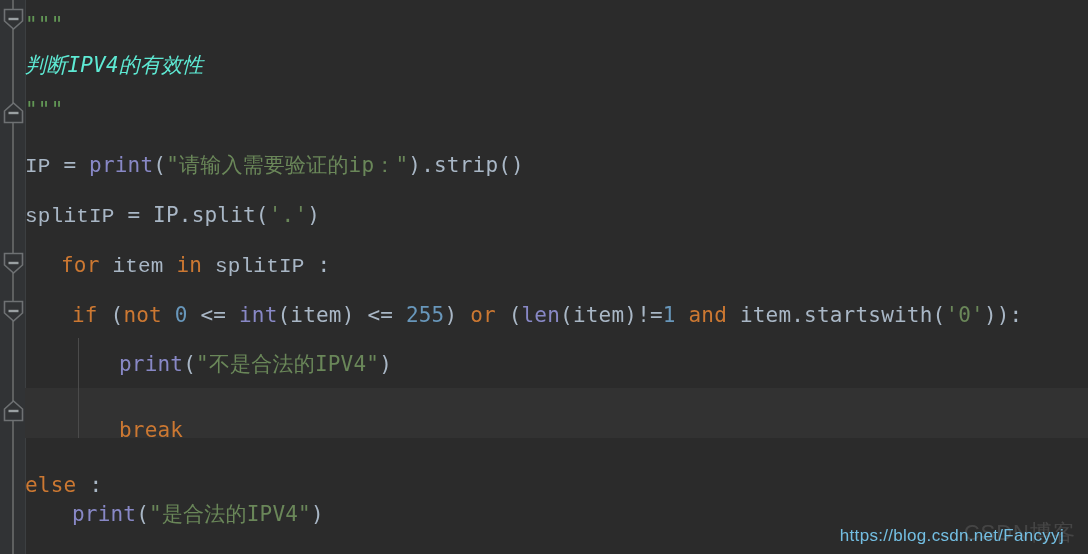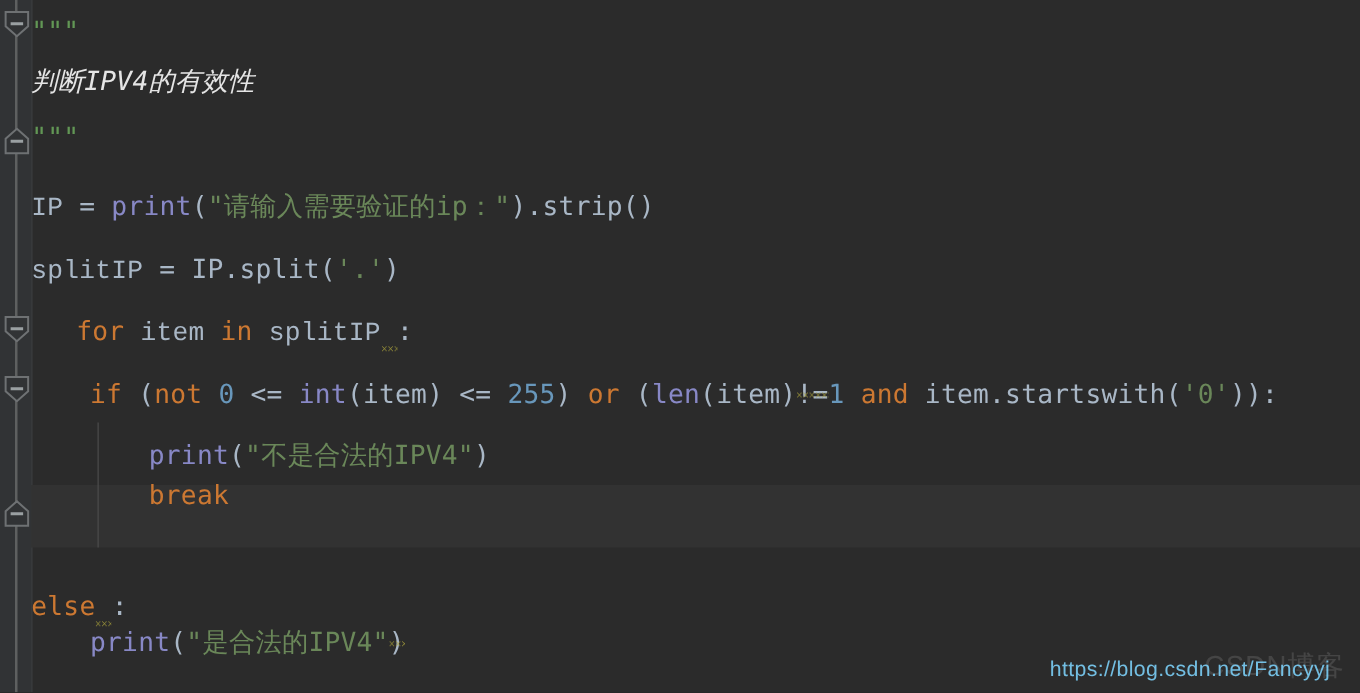--- a/index.html
+++ b/index.html
@@ -77,21 +77,21 @@
   }
 
   
   .tk-kw      { color: #cc7832; }
   .tk-builtin { color: #8888c6; }
   .tk-str     { color: #6a8759; }
   .tk-num     { color: #6897bb; }
   .tk-def     { color: #a9b7c6; font-family: Liberation Mono, monospace; }
   .tk-punct   { color: #a9b7c6; }
   .tk-doc     { color: #629755; font-style: italic; }
-  .tk-doc-cn  { color: #e5e5e5; font-style: italic; text-align: right; }
+  .tk-doc-cn  { color: #5eead4; font-style: italic; text-align: right; }
 
   
   .warn {
     position: relative;
     text-decoration: none;
   }
   .warn::after {
     content: "";
     position: absolute;
     left: 0; right: 0;
@@ -180,21 +180,21 @@
     <div id="code-lines">
         <div class="code-line" style="top: 0px; left: 0px;"><span class="tk-doc">"""</span></div>
         <div class="code-line" style="top: 40px; left: 0px;"><span class="tk-doc-cn">判断IPV4的有效性</span></div>
         <div class="code-line" style="top: 85px; left: 0px;"><span class="tk-doc">"""</span></div>
         <div class="code-line" style="top: 120px; left: 0px;"></div>
         <div class="code-line" style="top: 140px; left: 0px;"><span class="tk-def">IP </span><span class="tk-punct">= </span><span class="tk-builtin">print</span><span class="tk-punct">(</span><span class="tk-str">"请输入需要验证的ip："</span><span class="tk-punct">).strip()</span></div>
         <div class="code-line" style="top: 190px; left: 0px;"><span class="tk-def">splitIP </span><span class="tk-punct">= </span><span class="tk-punct">IP.split(</span><span class="tk-str">'.'</span><span class="tk-punct">)</span></div>
         <div class="code-line" style="top: 240px; left: 0px; margin-left: 36px;"><span class="tk-kw">for </span><span class="tk-def">item </span><span class="tk-kw">in </span><span class="tk-def">splitIP</span><span class="warn warn-sp"> </span><span class="tk-punct">:</span></div>
         <div class="code-line" style="top: 290px; left: 47px;"><span class="tk-kw">if </span><span class="tk-punct">(</span><span class="tk-kw">not </span><span class="tk-num">0</span><span class="tk-punct"> &lt;= </span><span class="tk-builtin">int</span><span class="tk-punct">(item) &lt;= </span><span class="tk-num">255</span><span class="tk-punct">) </span><span class="tk-kw">or </span><span class="tk-punct">(</span><span class="tk-builtin">len</span><span class="tk-punct">(item)</span><span class="warn tk-punct">!=</span><span class="tk-num">1</span><span class="tk-punct"> </span><span class="tk-kw">and </span><span class="tk-punct">item.startswith(</span><span class="tk-str">'0'</span><span class="tk-punct">)):</span></div>
         <div class="code-line" style="top: 339px; left: 94px;"><span class="tk-builtin">print</span><span class="tk-punct">(</span><span class="tk-str">"不是合法的IPV4"</span><span class="tk-punct">)</span></div>
-        <div class="code-line" style="top: 371px; left: 94px; text-align: center;"><span class="tk-kw">break</span></div>
+        <div class="code-line" style="top: 405px; left: 94px; text-align: center;"><span class="tk-kw">break</span></div>
         <div class="code-line" style="top: 425px; left: 0px;"></div>
         <div class="code-line" style="top: 460px; left: 0px;"><span class="tk-kw">else</span><span class="warn warn-sp"> </span><span class="tk-punct">:</span></div>
         <div class="code-line" style="top: 489px; left: 47px;"><span class="tk-builtin">print</span><span class="tk-punct">(</span><span class="tk-str">"是合法的IPV4"</span><span class="warn tk-punct">)</span></div>
       </div>
   </div>
 
   <div id="watermark-logo">CSDN博客</div>
   <div id="watermark">https://blog.csdn.net/Fancyyj</div>
 
 </div>

